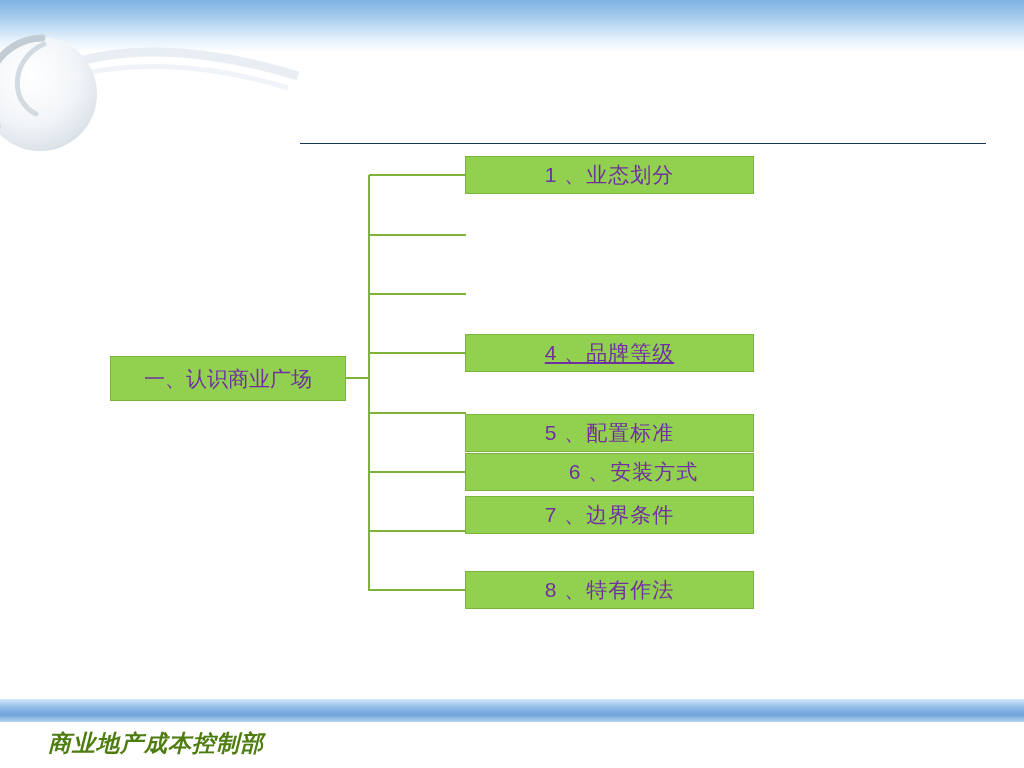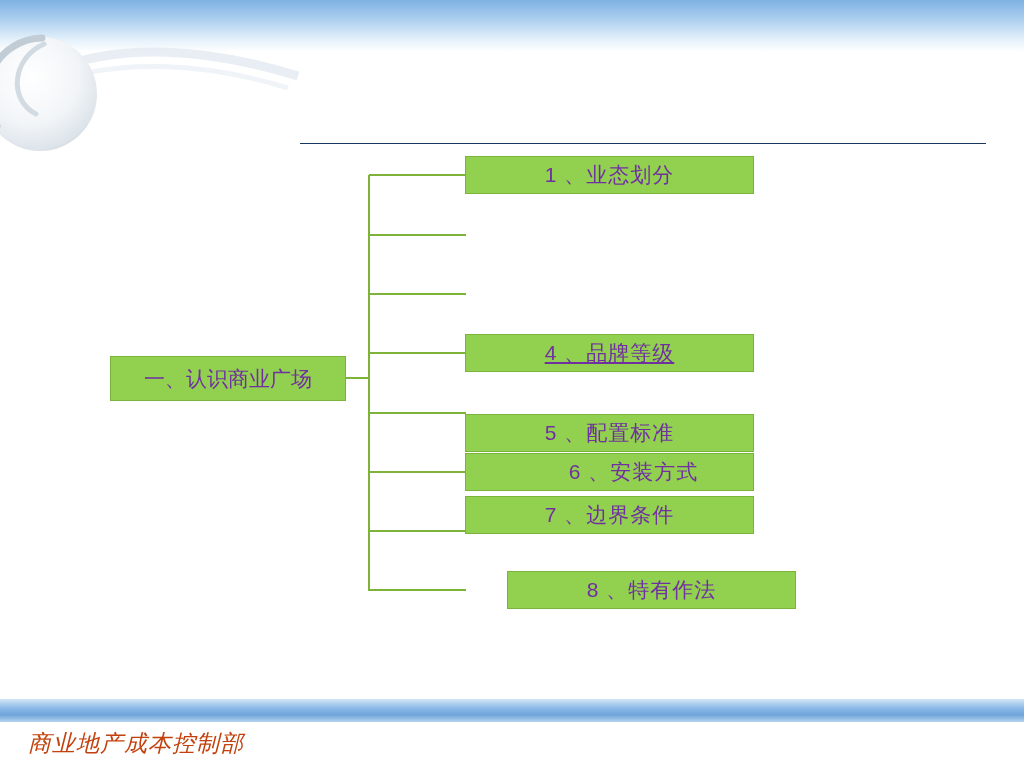--- a/index.html
+++ b/index.html
@@ -74,36 +74,36 @@
     font-size: 21px;
     letter-spacing: 1px;
   }
   .b0 { top: 156px; }
   .b1 { top: 216px; }
   .b2 { top: 275px; }
   .b3 { top: 334px; text-decoration: underline; }
   .b4 { top: 414px; }
   .b5 { top: 453px; padding-left: 48px; }
   .b6 { top: 496px; }
-  .b7 { top: 571px; margin-left: 42px; }
+  .b7 { top: 571px; }
 
   
   .footer-band {
     position: absolute;
     left: 0; top: 699px;
     width: 1024px; height: 23px;
     background: linear-gradient(to bottom, #d3e6f8 0%, #8cb9e7 40%, #6fa5da 70%, #b6d4f0 100%);
   }
   .footer-text {
     position: absolute;
-    left: 28px; top: 728px;
+    left: 48px; top: 728px;
     font-size: 23px;
-    font-weight: normal;
+    font-weight: bold;
     font-style: italic;
-    color: #c2410c;
+    color: #4d7c0f;
     letter-spacing: 1px;
   }
 </style>
 </head>
 <body>
 
 <div class="slide">
 
   <div class="header-band"></div>
 

